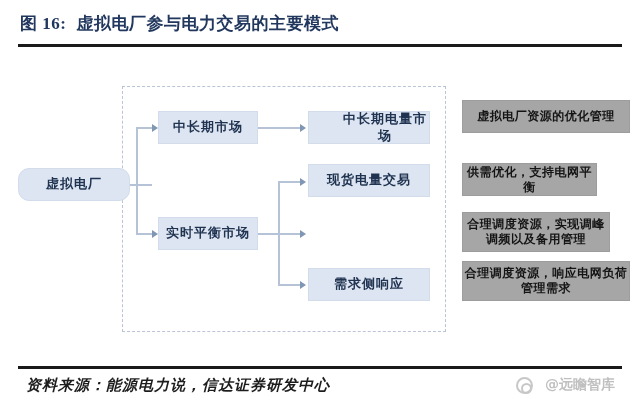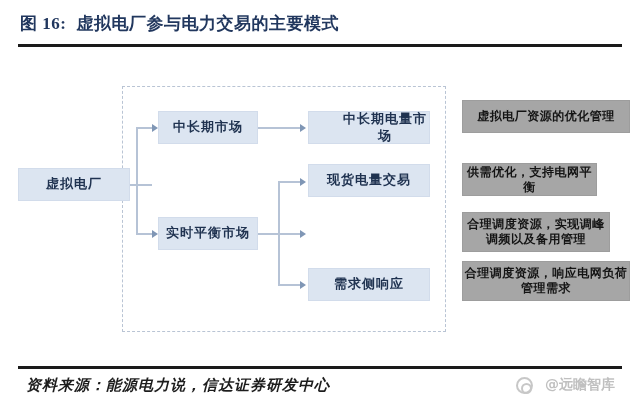--- a/index.html
+++ b/index.html
@@ -92,21 +92,21 @@
 
 <div id="page">
 
   <div class="fig-title">
     <span class="num">图 16:</span><span>虚拟电厂参与电力交易的主要模式</span>
   </div>
   <div class="rule-top"></div>
 
   <div class="dashed-area"></div>
 
-  <div class="node blue" style="left:18px;top:168px;width:112px;height:33px;">
+  <div class="node blue" style="left:18px;top:168px;width:112px;height:33px;border-radius:11px;">
     <span>虚拟电厂</span>
   </div>
 
   <div class="conn h" style="left:130px;top:184px;width:22px;"></div>
   <div class="conn v" style="left:136px;top:128px;height:106px;"></div>
   <div class="conn h" style="left:136px;top:127px;width:18px;"></div>
   <div class="conn h" style="left:136px;top:233px;width:18px;"></div>
   <div class="arrow" style="left:152px;top:124px;"></div>
   <div class="arrow" style="left:152px;top:230px;"></div>
 

